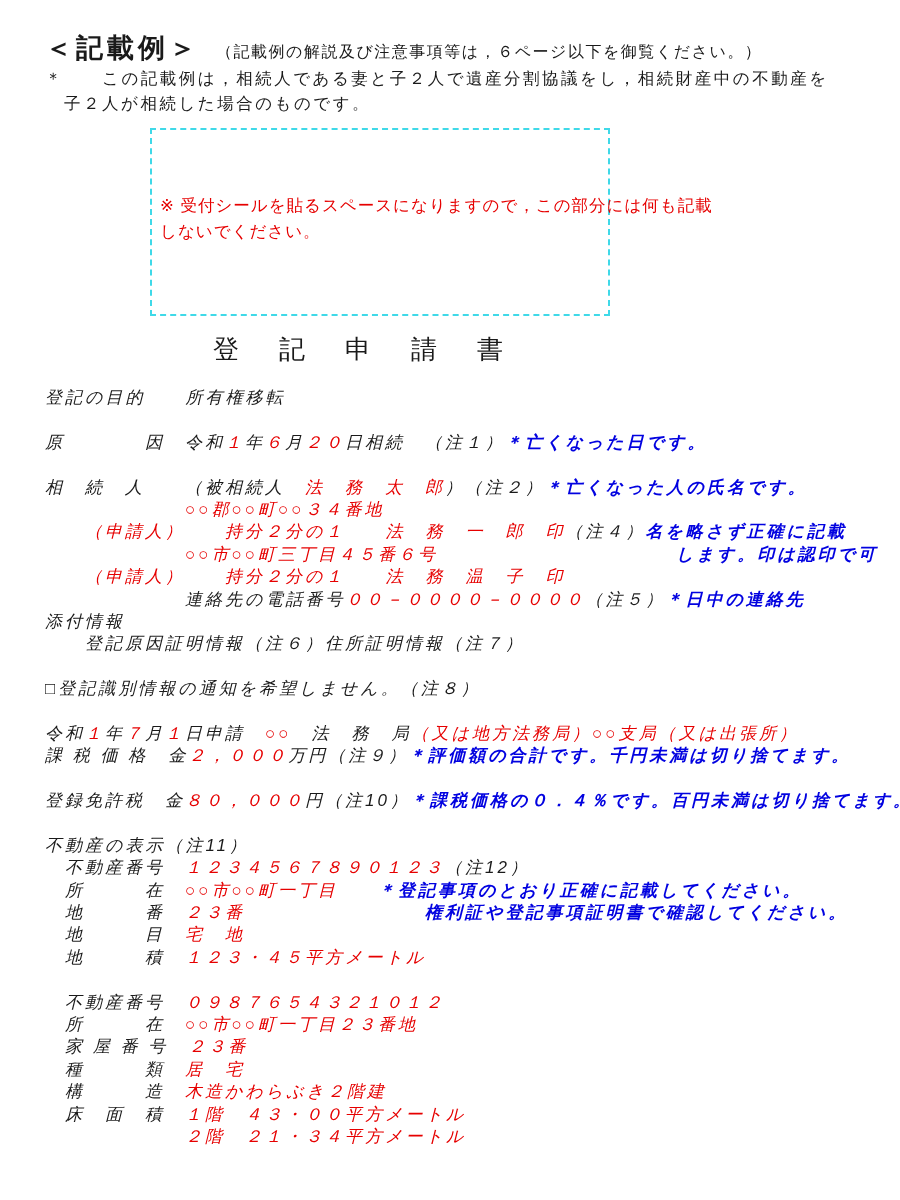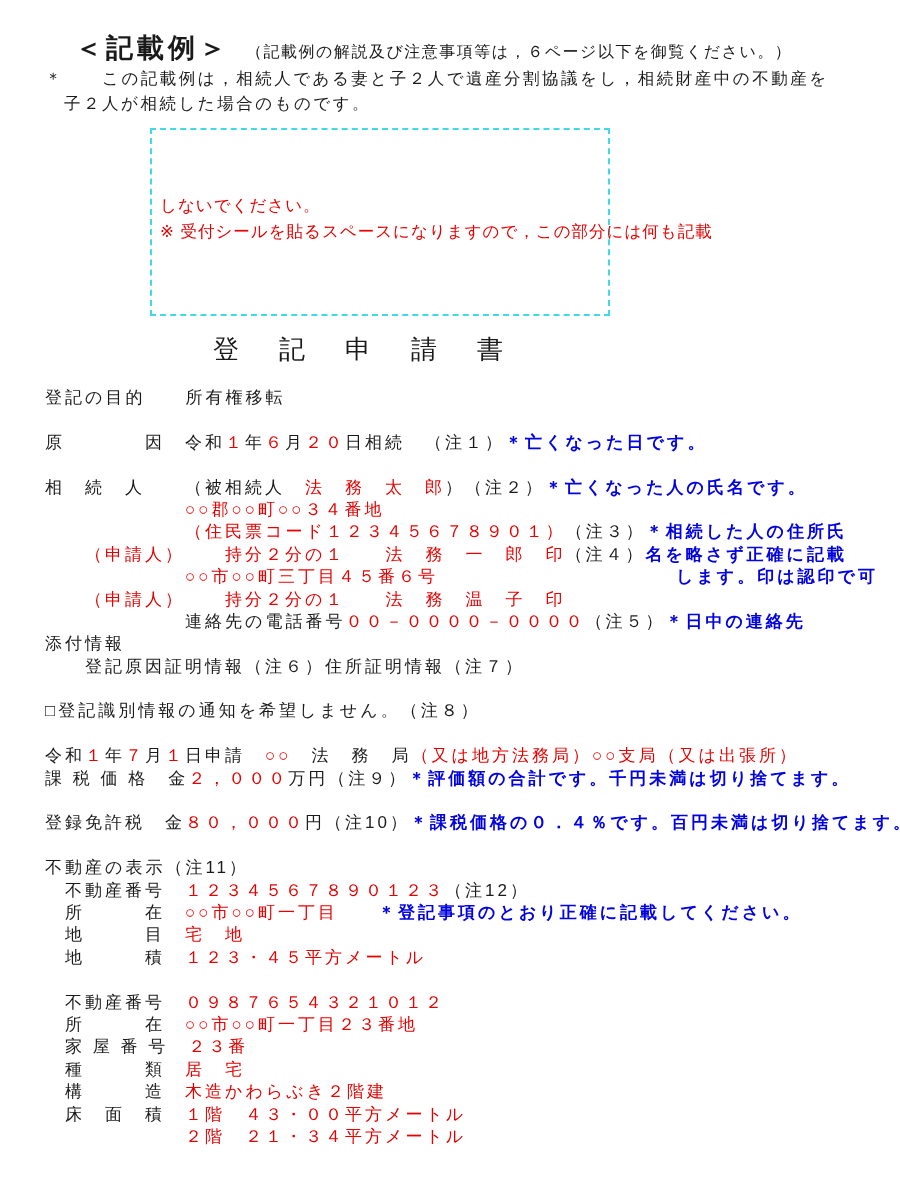--- a/index.html
+++ b/index.html
@@ -3,81 +3,81 @@
 <meta charset="utf-8">
 <style>
   html,body{margin:0;padding:0;background:#ffffff;}
   body{
     width:900px;height:1200px;overflow:hidden;
     font-family:"Liberation Sans","DejaVu Sans",sans-serif;
     color:var(--ink,#1a1a1a);
   }
   .doc{position:relative;width:900px;height:1200px;box-sizing:border-box;padding:30px 18px 0 45px;}
   .hdr-row{display:flex;align-items:baseline;white-space:pre;}
-  .hdr-title{font-size:27px;font-weight:bold;letter-spacing:4px;margin-left:30px;}
+  .hdr-title{font-size:27px;font-weight:bold;letter-spacing:4px;}
   .hdr-note{font-size:16px;margin-left:16px;letter-spacing:1.5px;}
   .desc{font-size:16.5px;letter-spacing:2.5px;line-height:25px;white-space:pre;}
   .seal-box{
     margin:12px 0 0 105px;width:460px;height:188px;
     border:2px dashed var(--box,#3fd9e8);box-sizing:border-box;
     padding:62px 6px 0 8px;
   }
   .seal-line{color:var(--red,#e60000);font-size:16.5px;line-height:26px;letter-spacing:1px;white-space:pre;}
   .form-title{margin:16px 0 20px 168px;font-size:26px;font-weight:normal;letter-spacing:7px;white-space:pre;}
-  .body-lines{position:relative;}
+  .body-lines{position:relative;font-style:italic;}
   .line{position:relative;height:22.4px;line-height:22.4px;font-size:17px;letter-spacing:3px;white-space:pre;}
   .c-k{color:var(--ink,#1a1a1a);}
   .c-r{color:var(--red,#e60000);}
   .c-b{color:var(--blue,#0202e0);font-weight:bold;}
   .c-br{color:var(--blue,#0202e0);font-weight:bold;position:absolute;right:4px;top:0;}
 </style>
 </head>
 <body>
 
 <div class="doc">
 
   <div class="hdr-row">
     <span class="hdr-title">＜記載例＞</span>
     <span class="hdr-note">（記載例の解説及び注意事項等は，６ページ以下を御覧ください。）</span>
   </div>
   <div class="desc">＊　　この記載例は，相続人である妻と子２人で遺産分割協議をし，相続財産中の不動産を</div>
   <div class="desc">　子２人が相続した場合のものです。</div>
 
   <div class="seal-box">
+    <div class="seal-line">※ 受付シールを貼るスペースになりますので，この部分には何も記載</div>
     <div class="seal-line">しないでください。</div>
-    <div class="seal-line">※ 受付シールを貼るスペースになりますので，この部分には何も記載</div>
   </div>
 
   <div class="form-title">登　記　申　請　書</div>
 
   <div class="body-lines">
     <div class="line"><span class="c-k">登記の目的　　所有権移転</span></div>
     <div class="line"></div>
     <div class="line"><span class="c-k">原　　　　因　令和</span><span class="c-r">１</span><span class="c-k">年</span><span class="c-r">６</span><span class="c-k">月</span><span class="c-r">２０</span><span class="c-k">日相続　（注１）</span><span class="c-b">＊亡くなった日です。</span></div>
     <div class="line"></div>
     <div class="line"><span class="c-k">相　続　人　　（被相続人　</span><span class="c-r">法　務　太　郎</span><span class="c-k">）（注２）</span><span class="c-b">＊亡くなった人の氏名です。</span></div>
     <div class="line"><span class="c-r">　　　　　　　○○郡○○町○○３４番地</span></div>
-    <div class="line"><span class="c-k">　　　　　　　</span><span class="c-r">（住民票コード１２３４５６７８９０１）</span><span class="c-k">（注３）</span><span class="c-b">＊相続した人の住所氏</span></div>
     <div class="line"><span class="c-r">　　（申請人）　　持分２分の１　　法　務　一　郎　印</span><span class="c-k">（注４）</span><span class="c-b">名を略さず正確に記載</span></div>
     <div class="line"><span class="c-r">　　　　　　　○○市○○町三丁目４５番６号</span><span class="c-br">します。印は認印で可</span></div>
     <div class="line"><span class="c-r">　　（申請人）　　持分２分の１　　法　務　温　子　印</span></div>
     <div class="line"><span class="c-k">　　　　　　　連絡先の電話番号</span><span class="c-r">００－００００－００００</span><span class="c-k">（注５）</span><span class="c-b">＊日中の連絡先</span></div>
     <div class="line"><span class="c-k">添付情報</span></div>
     <div class="line"><span class="c-k">　　登記原因証明情報（注６）住所証明情報（注７）</span></div>
     <div class="line"></div>
     <div class="line"><span class="c-k">□登記識別情報の通知を希望しません。（注８）</span></div>
     <div class="line"></div>
     <div class="line"><span class="c-k">令和</span><span class="c-r">１</span><span class="c-k">年</span><span class="c-r">７</span><span class="c-k">月</span><span class="c-r">１</span><span class="c-k">日申請　</span><span class="c-r">○○</span><span class="c-k">　法　務　局</span><span class="c-r">（又は地方法務局）○○支局（又は出張所）</span></div>
     <div class="line"><span class="c-k">課 税 価 格　金</span><span class="c-r">２，０００</span><span class="c-k">万円（注９）</span><span class="c-b">＊評価額の合計です。千円未満は切り捨てます。</span></div>
     <div class="line"></div>
     <div class="line"><span class="c-k">登録免許税　金</span><span class="c-r">８０，０００</span><span class="c-k">円（注10）</span><span class="c-b">＊課税価格の０．４％です。百円未満は切り捨てます。</span></div>
     <div class="line"></div>
     <div class="line"><span class="c-k">不動産の表示（注11）</span></div>
     <div class="line"><span class="c-k">　不動産番号　</span><span class="c-r">１２３４５６７８９０１２３</span><span class="c-k">（注12）</span></div>
     <div class="line"><span class="c-k">　所　　　在　</span><span class="c-r">○○市○○町一丁目</span><span class="c-b">　　＊登記事項のとおり正確に記載してください。</span></div>
+    <div class="line"><span class="c-k">　地　　　番　</span><span class="c-r">２３番</span><span class="c-b">　　　　　　　　　権利証や登記事項証明書で確認してください。</span></div>
     <div class="line"><span class="c-k">　地　　　目　</span><span class="c-r">宅　地</span></div>
     <div class="line"><span class="c-k">　地　　　積　</span><span class="c-r">１２３・４５平方メートル</span></div>
     <div class="line"></div>
     <div class="line"><span class="c-k">　不動産番号　</span><span class="c-r">０９８７６５４３２１０１２</span></div>
     <div class="line"><span class="c-k">　所　　　在　</span><span class="c-r">○○市○○町一丁目２３番地</span></div>
     <div class="line"><span class="c-k">　家 屋 番 号　</span><span class="c-r">２３番</span></div>
     <div class="line"><span class="c-k">　種　　　類　</span><span class="c-r">居　宅</span></div>
     <div class="line"><span class="c-k">　構　　　造　</span><span class="c-r">木造かわらぶき２階建</span></div>
     <div class="line"><span class="c-k">　床　面　積　</span><span class="c-r">１階　４３・００平方メートル</span></div>
     <div class="line"><span class="c-r">　　　　　　　２階　２１・３４平方メートル</span></div>

